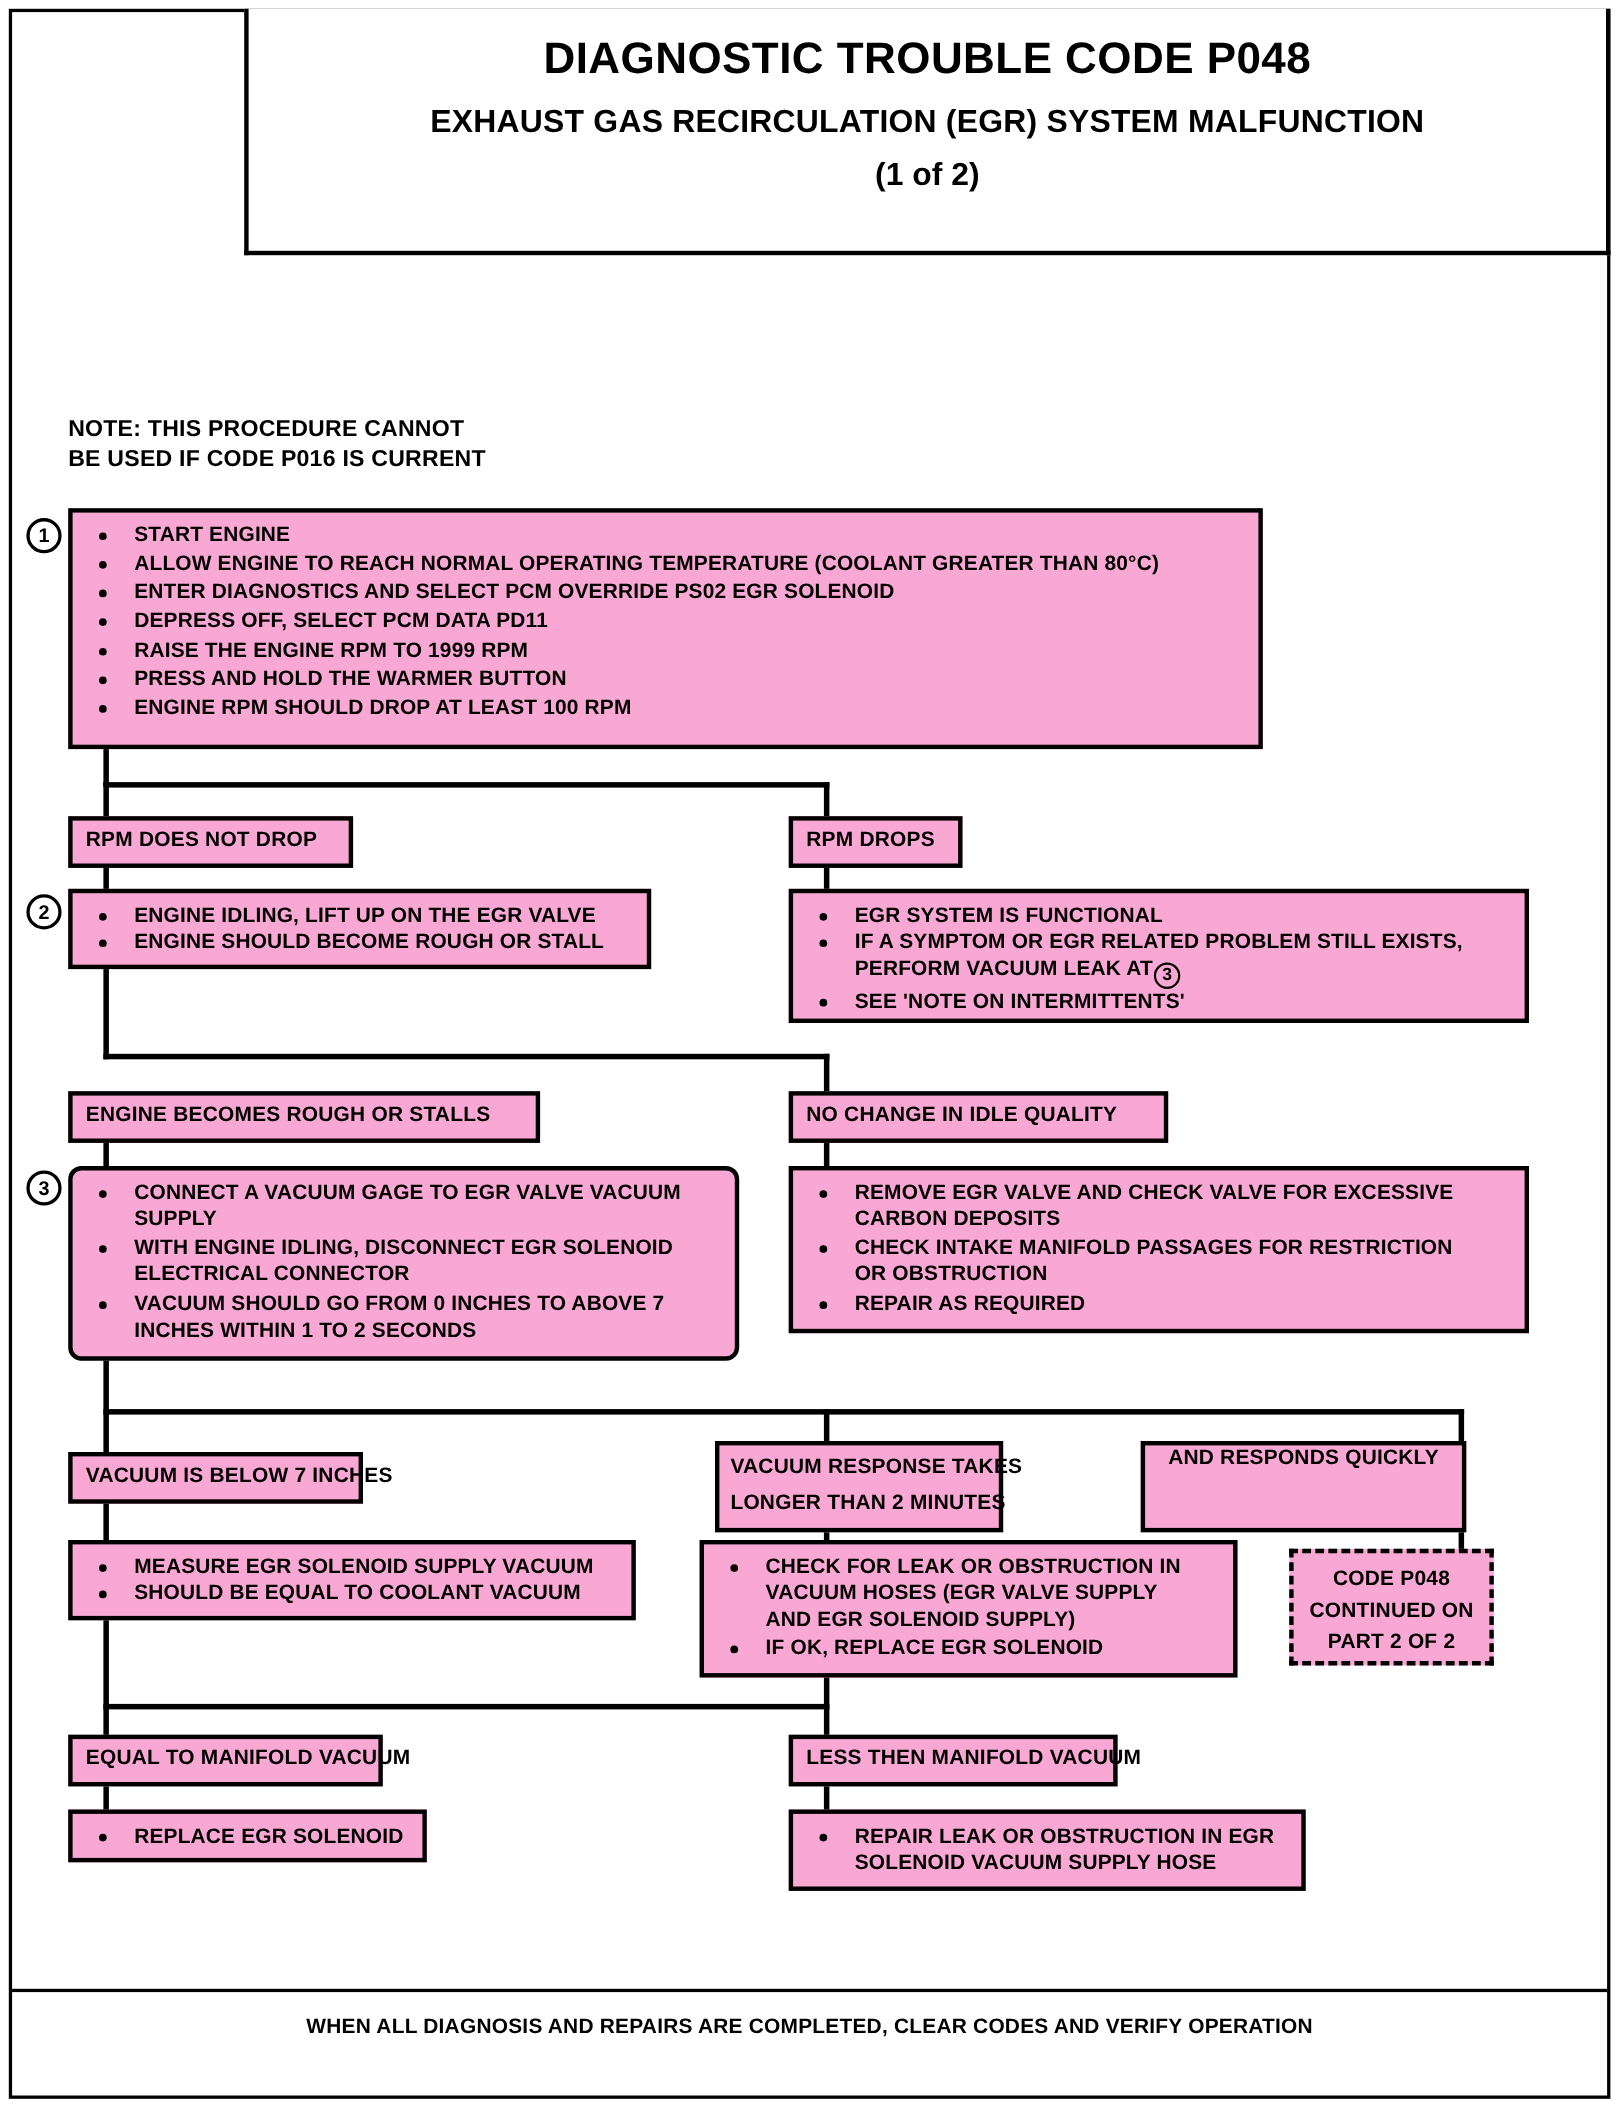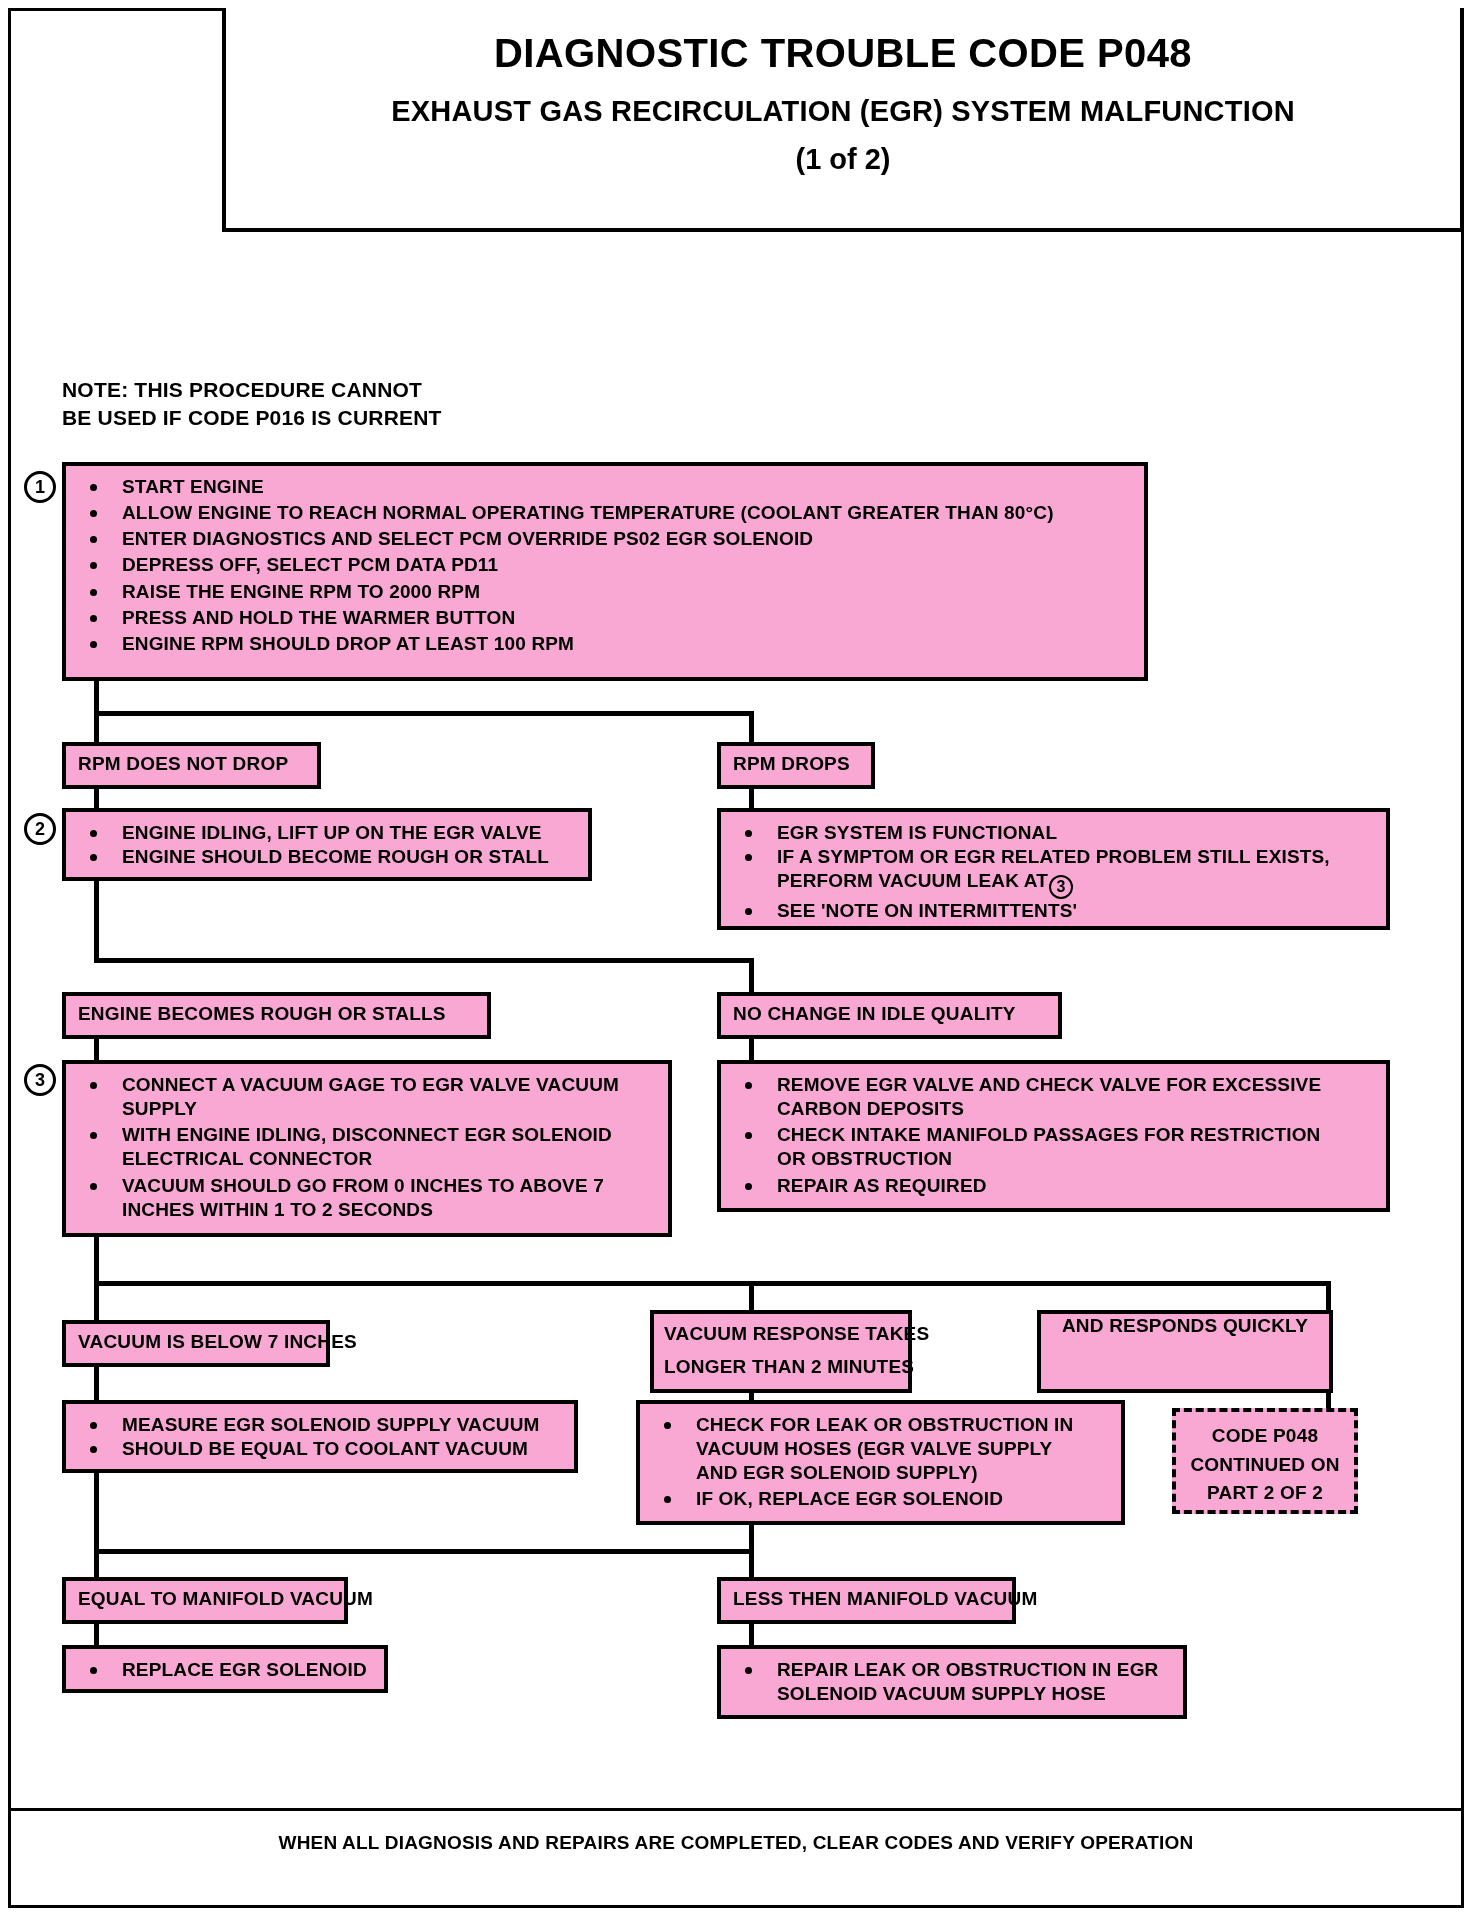--- a/index.html
+++ b/index.html
@@ -197,21 +197,21 @@
     <div>BE USED IF CODE P016 IS CURRENT</div>
   </div>
 
   <div class="step-circle" style="left:24px; top:471px;">1</div>
   <div class="box thick" style="left:62px; top:462px; width:1086px; height:219px;">
     <ul class="bullets">
       <li>START ENGINE</li>
       <li>ALLOW ENGINE TO REACH NORMAL OPERATING TEMPERATURE (COOLANT GREATER THAN 80°C)</li>
       <li>ENTER DIAGNOSTICS AND SELECT PCM OVERRIDE PS02 EGR SOLENOID</li>
       <li>DEPRESS OFF, SELECT PCM DATA PD11</li>
-      <li>RAISE THE ENGINE RPM TO 2000 RPM</li>
+      <li>RAISE THE ENGINE RPM TO 1999 RPM</li>
       <li>PRESS AND HOLD THE WARMER BUTTON</li>
       <li>ENGINE RPM SHOULD DROP AT LEAST 100 RPM</li>
     </ul>
   </div>
 
   <div class="ln" style="left:94px; top:681px; width:5px; height:33px;"></div>
   <div class="ln" style="left:94px; top:711px; width:660px; height:5px;"></div>
   <div class="ln" style="left:749px; top:711px; width:5px; height:32px;"></div>
   <div class="ln" style="left:94px; top:711px; width:5px; height:32px;"></div>
 
@@ -249,21 +249,21 @@
     <div class="box-label">ENGINE BECOMES ROUGH OR STALLS</div>
   </div>
   <div class="box thick" style="left:717px; top:992px; width:345px; height:47px;">
     <div class="box-label">NO CHANGE IN IDLE QUALITY</div>
   </div>
 
   <div class="ln" style="left:94px; top:1039px; width:5px; height:27px;"></div>
   <div class="ln" style="left:749px; top:1039px; width:5px; height:27px;"></div>
 
   <div class="step-circle" style="left:24px; top:1064px;">3</div>
-  <div class="box thick" style="left:62px; top:1060px; width:610px; height:177px;">
+  <div class="box thick" style="left:62px; top:1060px; width:610px; height:177px;border-radius:12px;">
     <ul class="bullets">
       <li>CONNECT A VACUUM GAGE TO EGR VALVE VACUUM
 SUPPLY</li>
       <li>WITH ENGINE IDLING, DISCONNECT EGR SOLENOID
 ELECTRICAL CONNECTOR</li>
       <li>VACUUM SHOULD GO FROM 0 INCHES TO ABOVE 7
 INCHES WITHIN 1 TO 2 SECONDS</li>
     </ul>
   </div>
 

